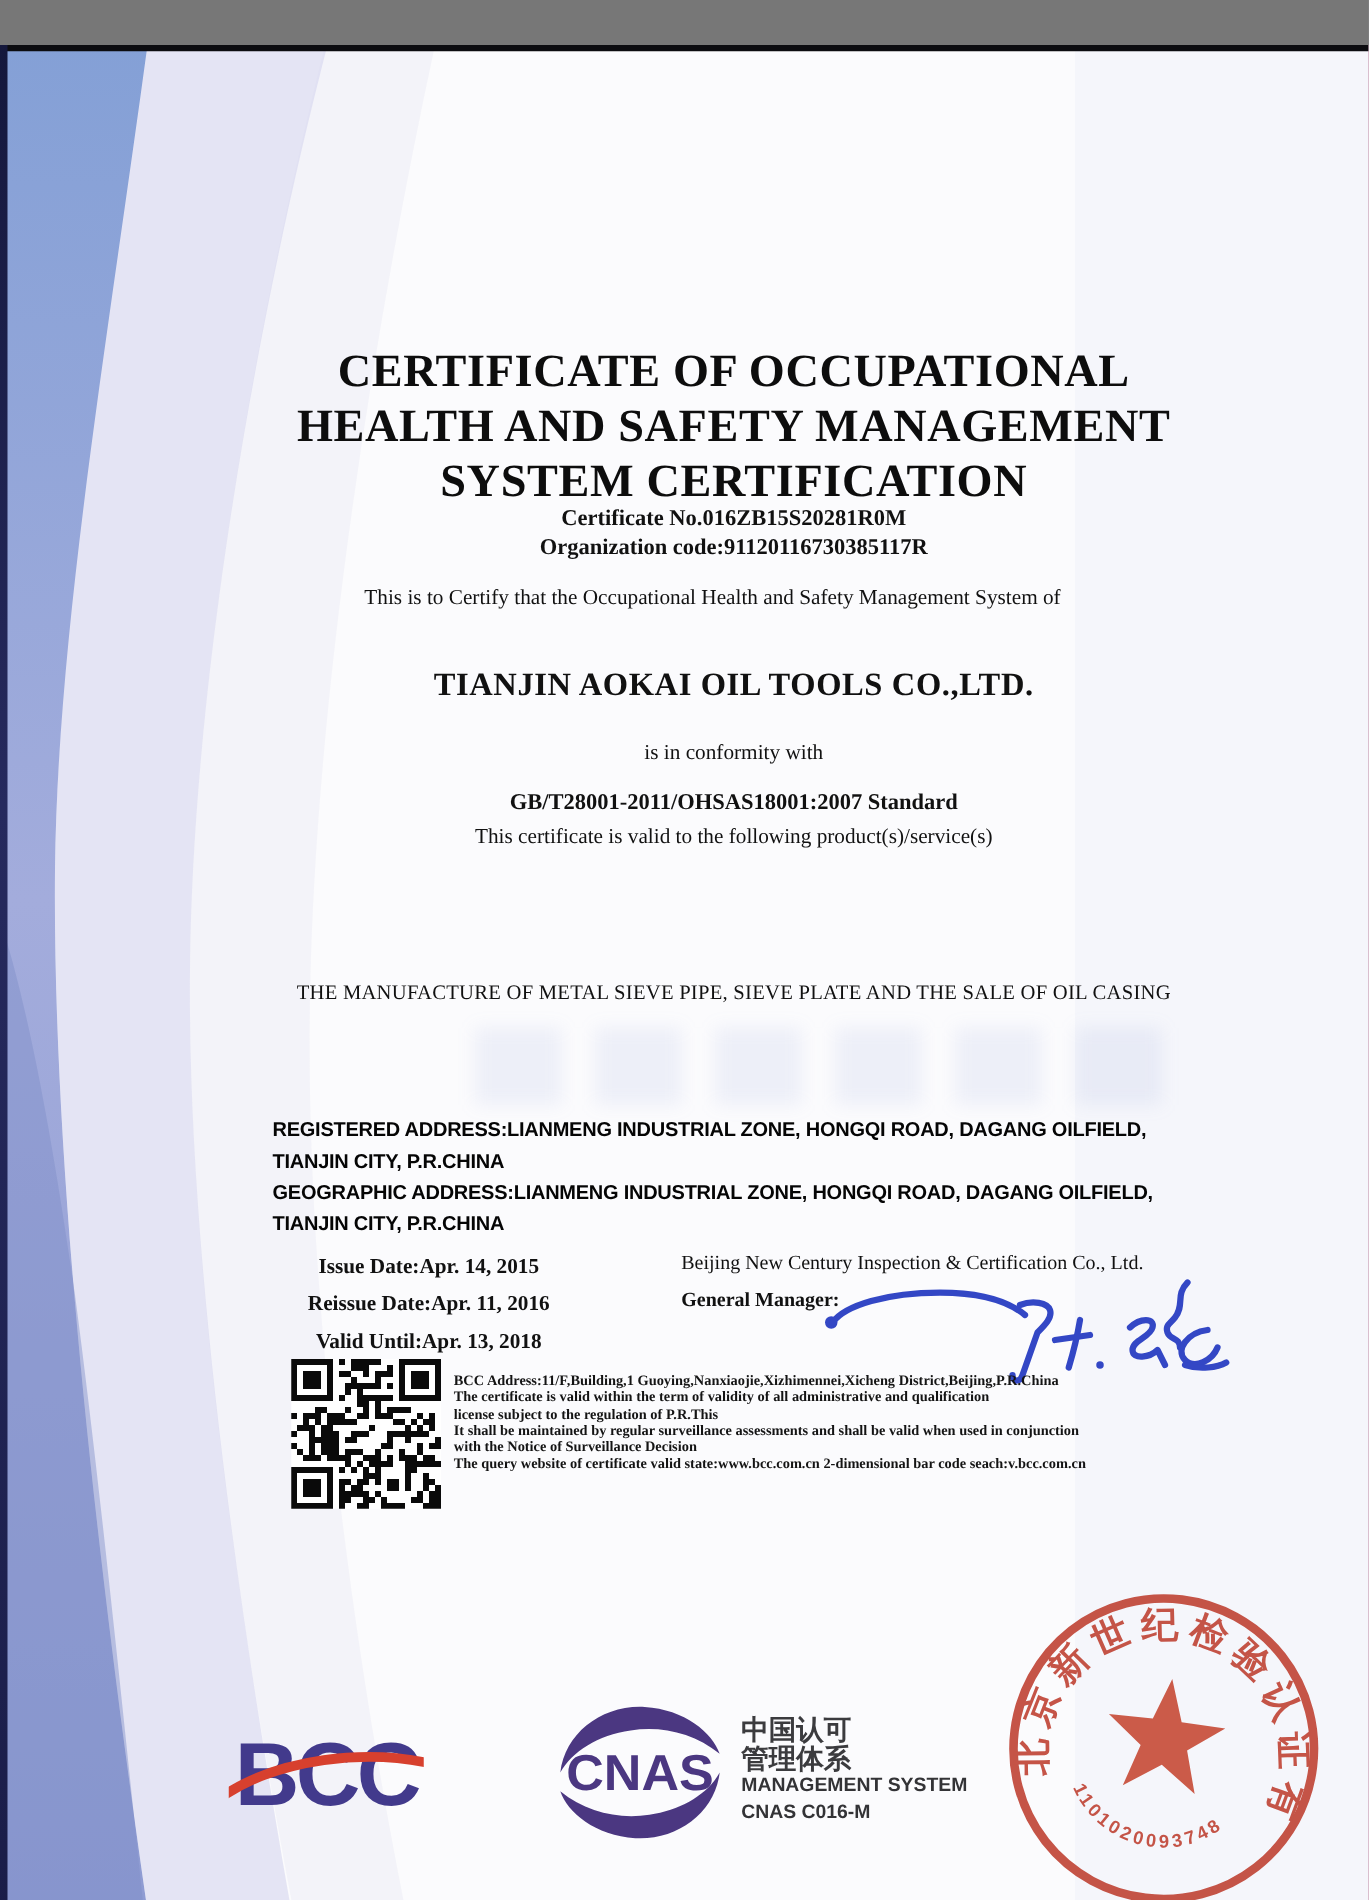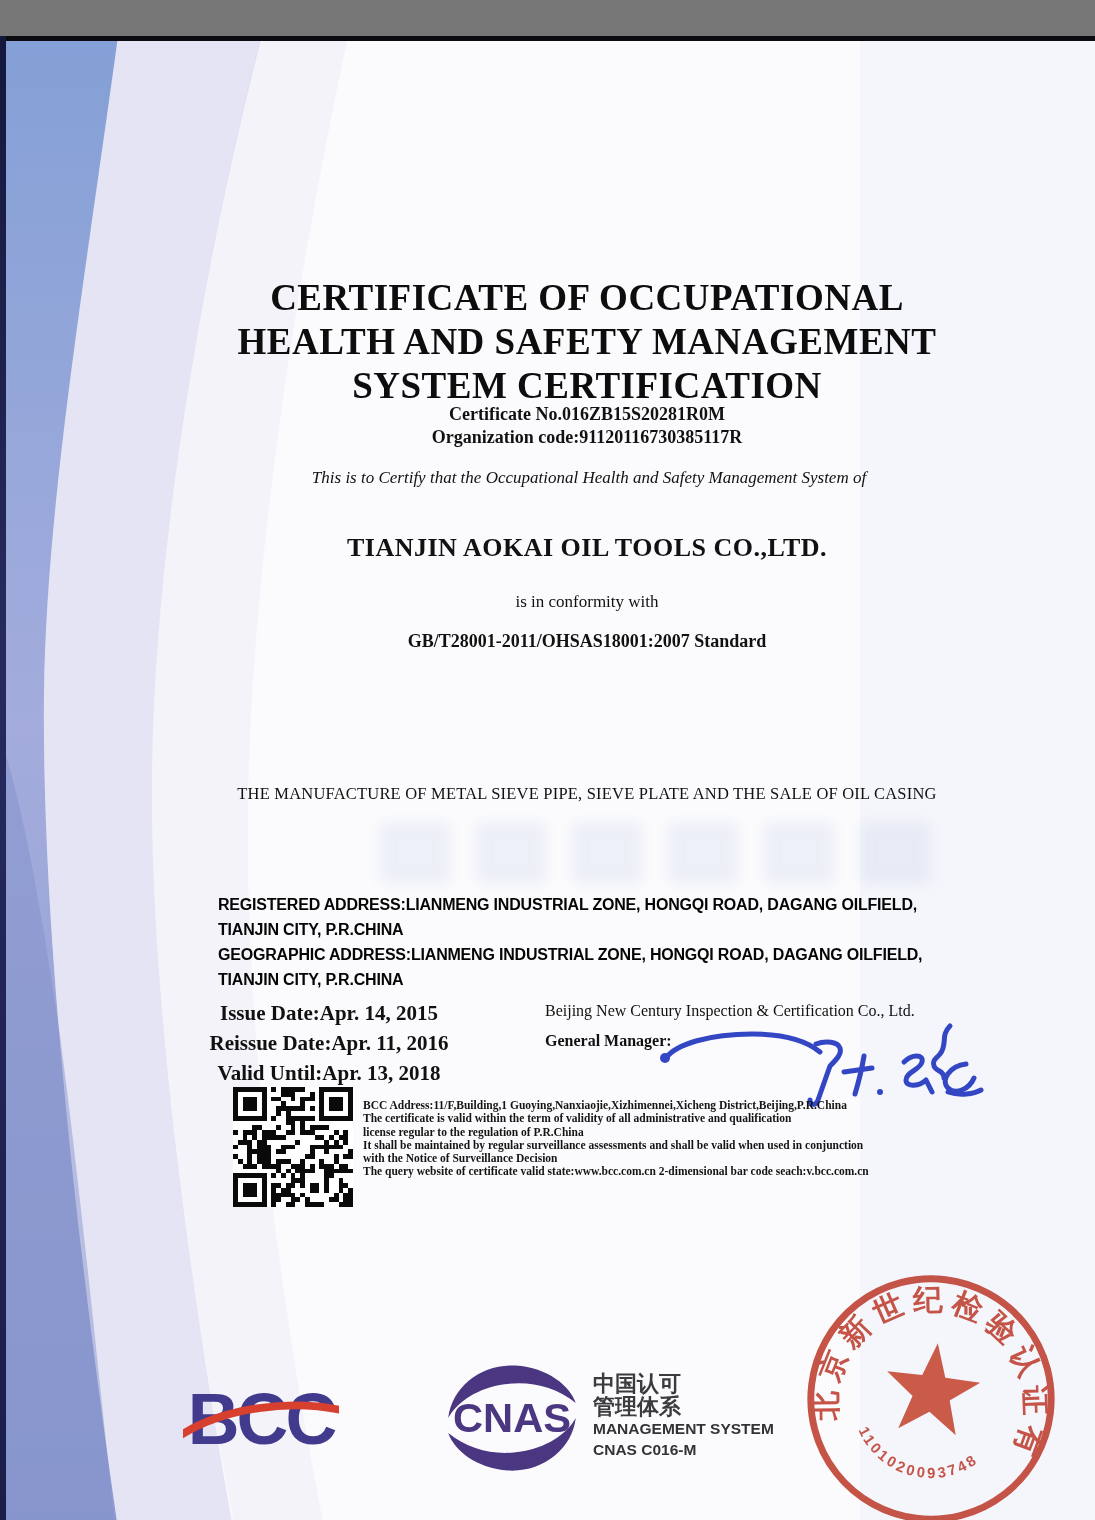--- a/index.html
+++ b/index.html
@@ -13,32 +13,32 @@
   .edge-left{position:absolute;left:0;top:0;width:6px;height:1520px;background:linear-gradient(#15183c,#262a5e 40%,#1a1d48);}
   .edge-bottom{position:absolute;left:0;top:1505px;width:1095px;height:8px;background:#8f97a2;}
   .edge-bottom2{position:absolute;left:0;top:1513px;width:1095px;height:7px;background:#f4f4f6;}
 
   .abs{position:absolute;}
   .center{text-align:center;}
 
   .title{left:115px;top:240px;width:944px;font-weight:bold;font-size:37px;line-height:44px;letter-spacing:.5px;color:#0d0d0d;}
   .certno{left:115px;top:367px;width:944px;font-weight:bold;font-size:18px;line-height:22px;}
   .orgcode{left:115px;top:390px;width:944px;font-weight:bold;font-size:18px;line-height:22px;}
-  .certify{left:117px;top:432px;width:944px;font-size:17px;font-style:italic;}
+  .certify{left:98px;top:432px;width:944px;font-size:17px;}
   .company{left:115px;top:497px;width:944px;font-weight:bold;font-size:26px;letter-spacing:.5px;}
   .conformity{left:115px;top:552px;width:944px;font-size:17px;line-height:27px;}
   .standard{left:115px;top:592px;width:944px;font-size:18px;line-height:27px;font-weight:600;}
   .validto{left:115px;top:619px;width:944px;font-size:17px;line-height:27px;}
   .scope{left:115px;top:748px;width:944px;font-size:16.5px;font-weight:500;letter-spacing:.2px;}
   .watermark{left:380px;top:786px;width:560px;height:62px;
     background:repeating-linear-gradient(90deg, rgba(120,140,205,.10) 0 70px, transparent 70px 96px);
     filter:blur(7px);}
   .addresses{left:218px;top:856px;width:760px;font-family:"Liberation Sans",sans-serif;
     font-weight:bold;font-size:16px;letter-spacing:-.2px;line-height:25px;color:#050505;}
-  .dates{left:206px;top:962px;width:246px;text-align:center;font-weight:bold;font-size:21px;line-height:30px;}
+  .dates{left:220px;top:962px;width:246px;text-align:center;font-weight:bold;font-size:17px;line-height:30px;}
   .issuer{left:545px;top:960px;width:420px;font-size:16px;line-height:30px;}
   .gm{font-weight:600;}
   .signature{left:648px;top:972px;width:336px;height:108px;}
   .qr{left:233px;top:1051px;width:120px;height:120px;}
   .fineprint{left:363px;top:1063px;width:548px;text-align:left;
     font-weight:bold;font-size:11.5px;line-height:13.3px;color:#141414;font-family:Liberation Serif, serif;}
   .bcc-logo{left:183px;top:1336px;width:156px;height:92px;}
   .cnas-logo{left:437px;top:1320px;width:150px;height:126px;}
   .cnas-text{left:593px;top:1336px;width:200px;font-family:"Liberation Sans",sans-serif;color:#3b3b3e;}
   .cnas-text .cn{font-size:22px;line-height:23px;font-weight:600;}
@@ -76,20 +76,21 @@
     <div>HEALTH AND SAFETY MANAGEMENT</div>
     <div>SYSTEM CERTIFICATION</div>
   </div>
   <div class="abs certno center">Certificate No.016ZB15S20281R0M</div>
   <div class="abs orgcode center">Organization code:91120116730385117R</div>
 
   <div class="abs certify center">This is to Certify that the Occupational Health and Safety Management System of</div>
   <div class="abs company center">TIANJIN AOKAI OIL TOOLS CO.,LTD.</div>
   <div class="abs conformity center">is in conformity with</div>
   <div class="abs standard center">GB/T28001-2011/OHSAS18001:2007 Standard</div>
+  <div class="abs validto center">This certificate is valid to the following product(s)/service(s)</div>
   <div class="abs scope center">THE MANUFACTURE OF METAL SIEVE PIPE, SIEVE PLATE AND THE SALE OF OIL CASING</div>
 
   <div class="abs watermark"></div>
 
   <div class="abs addresses">
     <div>REGISTERED ADDRESS:LIANMENG INDUSTRIAL ZONE, HONGQI ROAD, DAGANG OILFIELD,</div>
     <div>TIANJIN CITY, P.R.CHINA</div>
     <div>GEOGRAPHIC ADDRESS:LIANMENG INDUSTRIAL ZONE, HONGQI ROAD, DAGANG OILFIELD,</div>
     <div>TIANJIN CITY, P.R.CHINA</div>
   </div>
@@ -341,21 +342,21 @@
       <rect x="19" y="1" width="5" height="5" fill="#fff"></rect>
       <rect x="20" y="2" width="3" height="3" fill="#0a0a0a"></rect>
       <rect x="0" y="18" width="7" height="7" fill="#0a0a0a"></rect>
       <rect x="1" y="19" width="5" height="5" fill="#fff"></rect>
       <rect x="2" y="20" width="3" height="3" fill="#0a0a0a"></rect>
     </svg>
 
   <div class="abs fineprint">
     <div>BCC Address:11/F,Building,1 Guoying,Nanxiaojie,Xizhimennei,Xicheng District,Beijing,P.R.China</div>
     <div>The certificate is valid within the term of validity of all administrative and qualification</div>
-    <div>license regular to the regulation of P.R.China</div>
+    <div>license subject to the regulation of P.R.This</div>
     <div>It shall be maintained by regular surveillance assessments and shall be valid when used in conjunction</div>
     <div>with the Notice of Surveillance Decision</div>
     <div>The query website of certificate valid state:www.bcc.com.cn 2-dimensional bar code seach:v.bcc.com.cn</div>
   </div>
 
   <svg class="abs bcc-logo" viewBox="0 0 160 95">
     <text x="80" y="74" text-anchor="middle" font-family="Liberation Sans, sans-serif" font-size="74" font-weight="bold" letter-spacing="-3" fill="#423a8c">BCC</text>
     <path d="M-4,66 C42,36 112,28 166,40" fill="none" stroke="#d7402e" stroke-width="8" stroke-linecap="round"></path>
   </svg>
 

